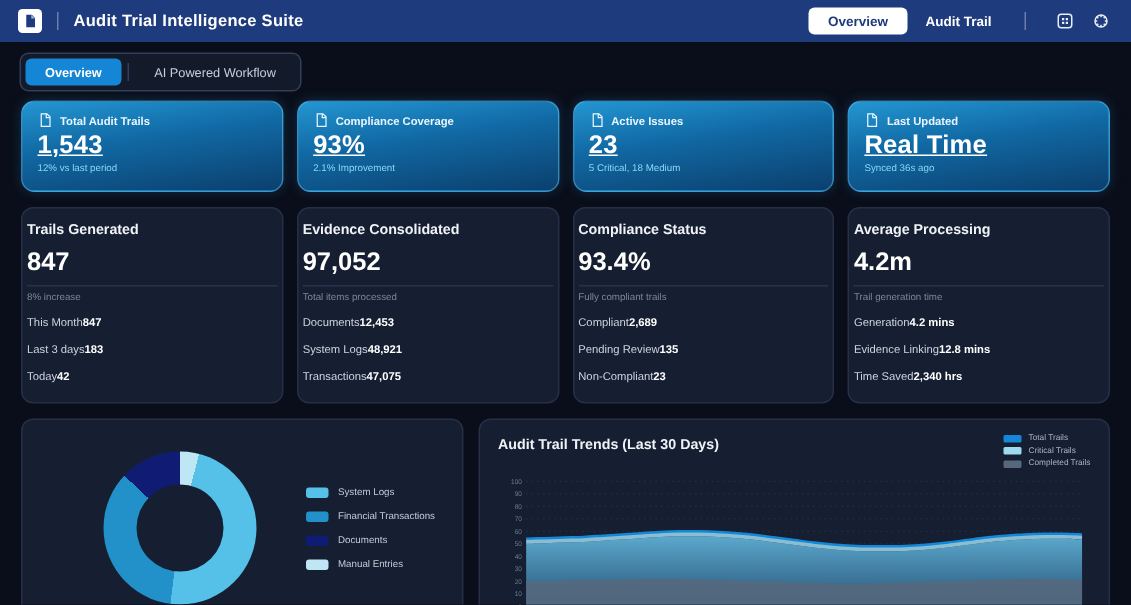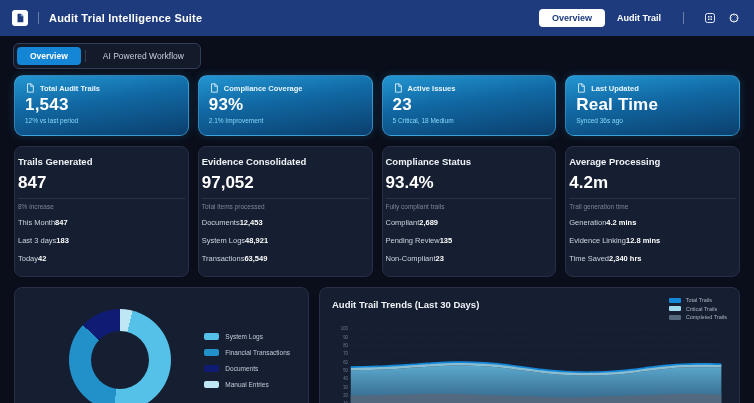--- a/index.html
+++ b/index.html
@@ -1,20 +1,20 @@
 <!DOCTYPE html>
 <html><head>
 <meta charset="utf-8">
 <style>
   * { margin:0; padding:0; box-sizing:border-box; }
   html,body { width:754px; height:403px; overflow:hidden; }
   body { background:#0a0e1a; font-family:"Liberation Sans", sans-serif; color:#fff; }
 
   
-  .topbar { height:36px; background:#1e3b7d; display:flex; align-items:center; padding:0 12px; }
+  .topbar { height:28px; background:#1e3b7d; display:flex; align-items:center; padding:0 12px; }
   .logo { width:16px; height:16px; background:#fff; border-radius:3px; display:flex; align-items:center; justify-content:center; flex:0 0 auto; }
   .logo svg { width:10px; height:10px; color:#1e3b7d; }
   .tdiv { width:1px; height:12px; background:rgba(255,255,255,.35); margin:0 10px; }
   .brand { font-size:11px; font-weight:bold; color:#fff; letter-spacing:.2px; }
   .spacer { flex:1; }
   .nav-pill { background:#fff; color:#1e3b7d; border:none; font-family:inherit; font-size:9px; font-weight:bold; padding:4px 13px; border-radius:4px; cursor:pointer; }
   .nav-link { color:#fff; font-size:9px; font-weight:600; margin:0 12px; cursor:pointer; }
   .icon-btn { background:none; border:none; color:#e8edf8; width:16px; height:16px; margin-left:8px; cursor:pointer; display:flex; align-items:center; justify-content:center; }
   .icon-btn svg { width:12px; height:12px; }
 
@@ -31,21 +31,21 @@
   .stat-grid { margin-top:10px; }
 
   
   .kpi { height:61px; border-radius:9px; padding:7px 10px; border:1px solid rgba(86,184,232,.5);
          background:linear-gradient(172deg,#2396d2 0%,#1169a4 42%,#0b3f6e 100%);
          box-shadow:0 0 8px rgba(40,140,200,.25); }
   .kpi-head { display:flex; align-items:center; gap:5px; }
   .kpi-ic { width:10px; height:10px; display:flex; color:#e9f6ff; }
   .kpi-ic svg { width:10px; height:10px; }
   .kpi-title { font-size:7.5px; font-weight:bold; color:#eaf6ff; }
-  .kpi-value { font-size:17px; font-weight:bold; color:#fff; margin-top:2px; letter-spacing:.2px; }
+  .kpi-value { font-size:17px; font-weight:bold; color:#fff; margin-top:2px; letter-spacing:.2px;text-decoration:underline; }
   .kpi-sub { font-size:6.5px; color:#86d9f8; margin-top:2px; }
 
   
   .panel, .stat { background:#161f31; border:1px solid #262f46; border-radius:8px; }
   .stat { padding:9px 3px; }
   .stat-title { font-size:9.5px; font-weight:bold; color:#f0f3f8; }
   .stat-value { font-size:17px; font-weight:bold; margin:6px 0 5px 0; }
   .stat-div { border-top:1px solid #28324a; margin:2px 0 4px 0; }
   .stat-sub { font-size:6.5px; color:#7d8699; margin-bottom:3px; }
   .srow { display:flex; align-items:center; padding:4.5px 0; }
@@ -206,21 +206,21 @@
         <div class="srow">
             <span class="lbl">Documents</span>
             <span class="val">12,453</span>
           </div>
         <div class="srow">
             <span class="lbl">System Logs</span>
             <span class="val">48,921</span>
           </div>
         <div class="srow">
             <span class="lbl">Transactions</span>
-            <span class="val">63,549</span>
+            <span class="val">47,075</span>
           </div>
       </div>
 
       <div class="stat">
         <div class="stat-title">Compliance Status</div>
         <div class="stat-value">93.4%</div>
         <div class="stat-div"></div>
         <div class="stat-sub">Fully compliant trails</div>
         <div class="srow">
             <span class="lbl">Compliant</span>

